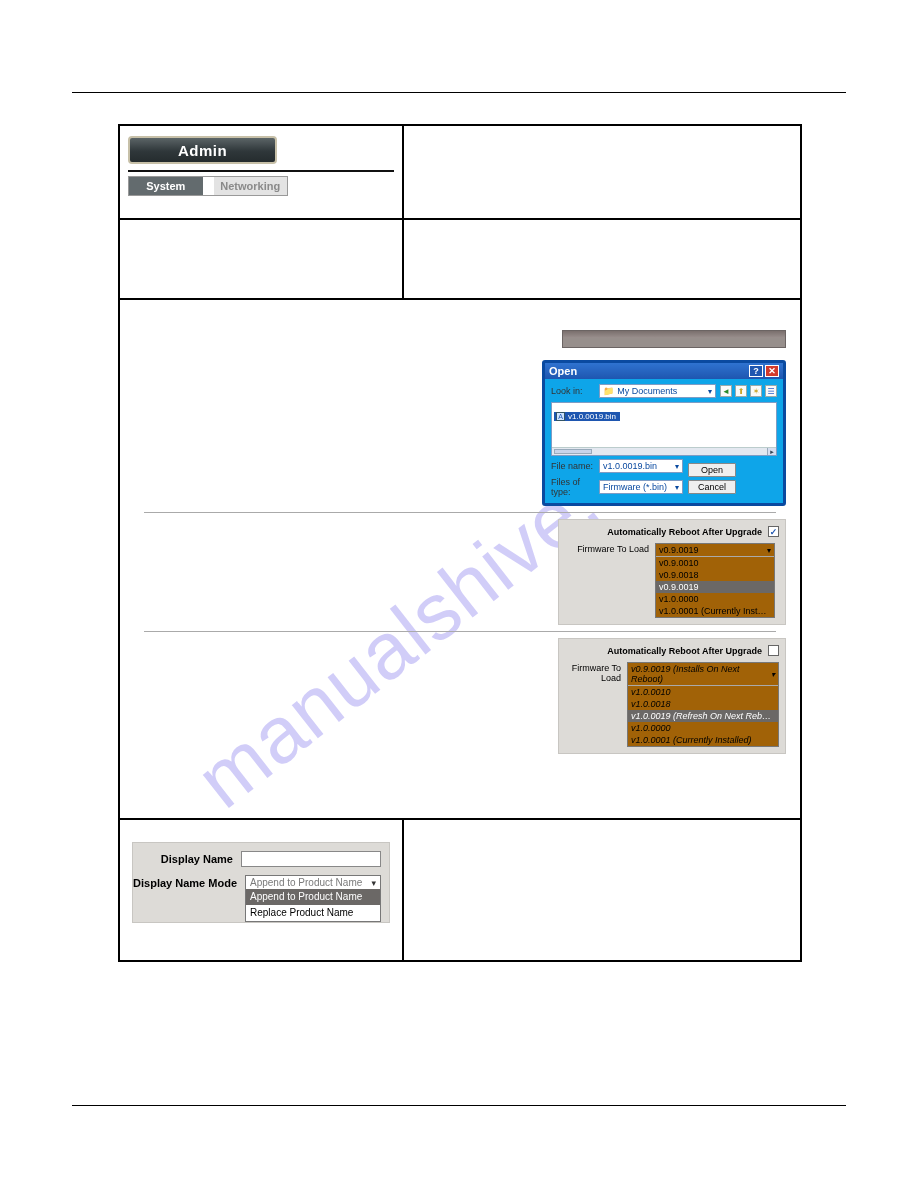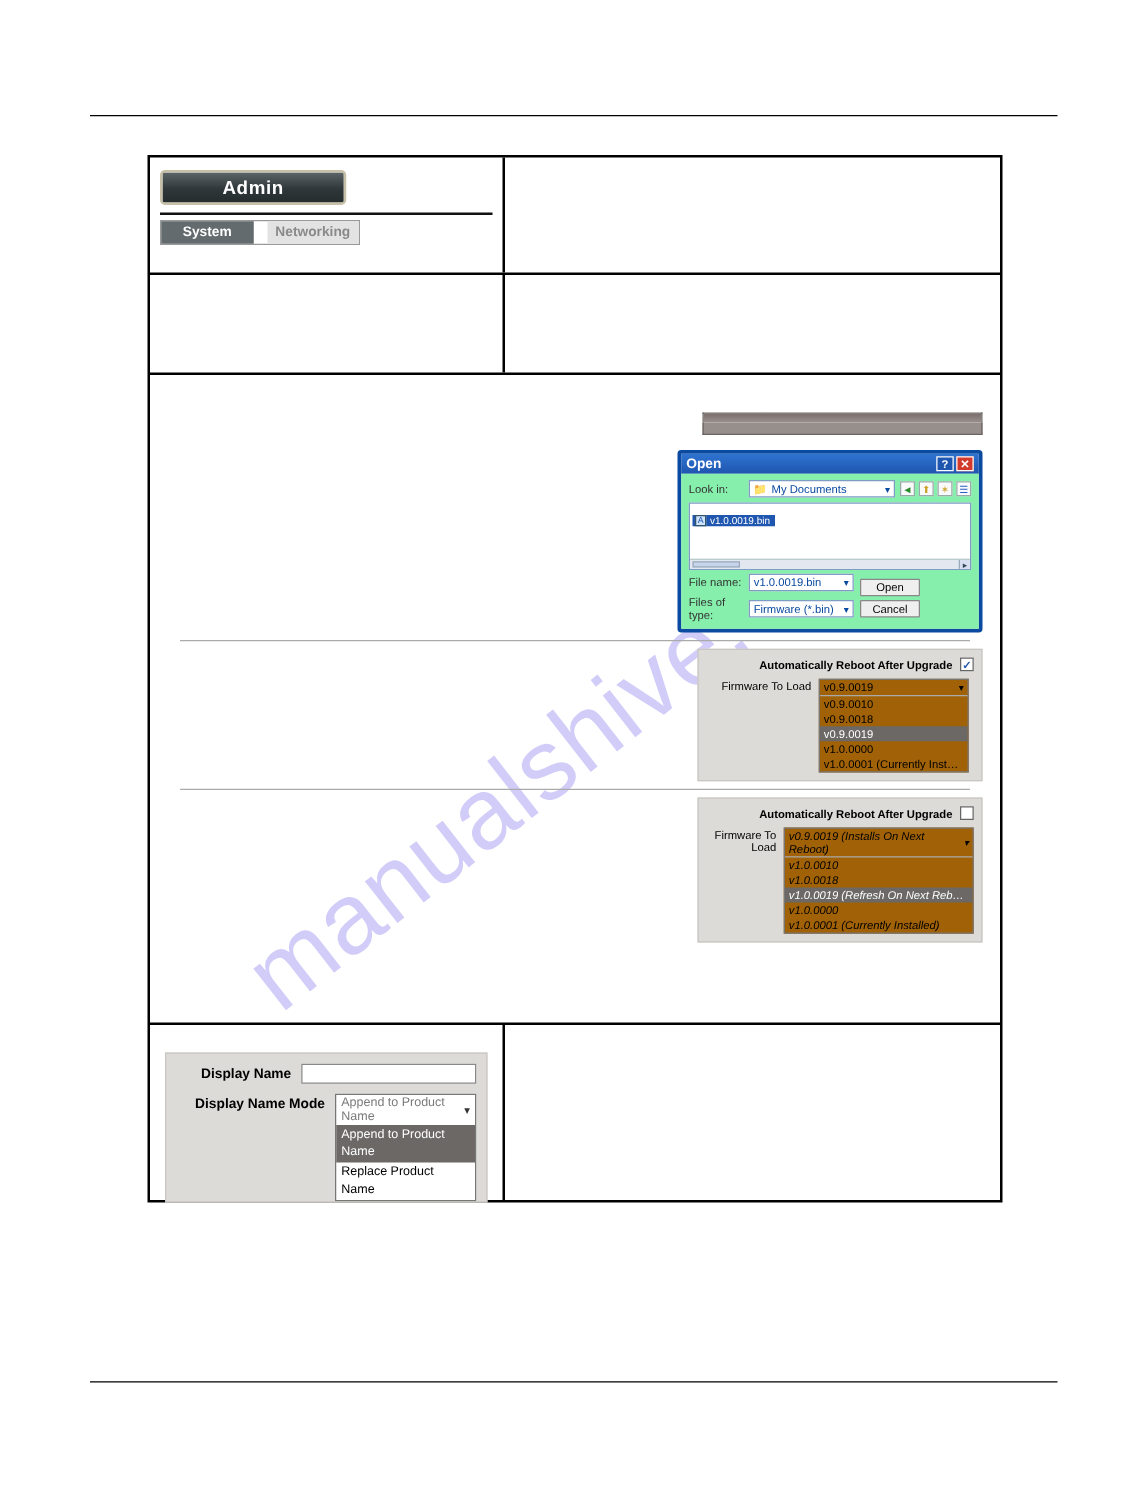--- a/index.html
+++ b/index.html
@@ -39,21 +39,21 @@
   .toolbar-bar3 { height:10px; background:#978f8c; border:1px solid #6b6463; border-top:none;}
 
   
   .opendlg { width:244px; border:3px solid #0a4aa0; border-radius:3px; background:#efeeee; margin-left:auto; }
   .opendlg .titlebar { background:linear-gradient(#2f73d0,#1e56b0); color:#fff; font-size:11px; font-weight:bold;
     display:flex; align-items:center; padding:2px 4px; }
   .titlebar .spacer { flex:1; }
   .titlebar .winbtn { width:14px; height:12px; margin-left:2px; border:1px solid #fff; font-size:9px; line-height:10px; text-align:center;
     background:#1e56b0; color:#fff; }
   .titlebar .winbtn.close { background:#d23a2c; }
-  .dlg-body { padding:5px 6px 6px; background:#86efac; }
+  .dlg-body { padding:5px 6px 6px; background:#0ea5e9; }
   .dlg-row { display:flex; align-items:center; gap:4px; font-size:9px; margin-bottom:4px; }
   .dlg-row label { width:44px; color:#333; }
   .combo { flex:1; height:14px; background:#fff; border:1px solid #7e9cc4; display:flex; align-items:center; padding:0 3px; font-size:9px; color:#0a4aa0; }
   .combo .arrow { margin-left:auto; color:#0a4aa0; font-size:8px; }
   .icons { display:flex; gap:3px; }
   .ico { width:12px; height:12px; border:1px solid #9aa; font-size:8px; display:flex; align-items:center; justify-content:center; background:#fafafa; }
   .filelist { height:54px; background:#fff; border:1px solid #7e9cc4; margin-bottom:3px; padding:2px; position:relative; }
   .filelist .sel { background:#1e56b0; color:#fff; font-size:8px; display:inline-flex; align-items:center; padding:0 4px 0 2px; gap:3px; }
   .filelist .sel .aicon { width:9px; height:9px; background:#cfe3ff; border:1px solid #356; font-size:7px; color:#1e56b0; display:inline-flex; align-items:center; justify-content:center; }
   .filelist .scrollb { position:absolute; right:0; bottom:0; left:0; height:8px; background:#e3e8f0; border-top:1px solid #bcc; }
@@ -73,21 +73,21 @@
   .fw-sel .lbl { font-size:9px; font-weight:normal; width:90px; text-align:right; padding-right:6px; padding-top:1px; }
   .selbox { width:120px; border:1px solid #777; background:#a16207; font-size:9px; }
   .selbox .cur { display:flex; align-items:center; padding:1px 3px; border-bottom:1px solid #aaa; }
   .selbox .cur .arrow { margin-left:auto; font-size:8px; }
   .selbox .opts { }
   .selbox .opt { padding:0 3px; line-height:12px; white-space:nowrap; overflow:hidden; text-overflow:ellipsis; }
   .selbox .opt.hl { background:#6b6866; color:#fff; }
   .selbox.wide { width:152px;font-style:italic; }
 
   
-  .dn-panel { margin:22px 12px; width:258px; background:#dddbd7; border:1px solid #c8c6c2; padding:8px 8px 0 23px; }
+  .dn-panel { margin:22px 12px; width:258px; background:#dddbd7; border:1px solid #c8c6c2; padding:8px 8px 0 0; }
   .dn-row { display:flex; align-items:center; margin-bottom:8px; }
   .dn-row .lab { width:112px; text-align:right; font-size:11px; font-weight:bold; padding-right:8px; }
   .dn-row input { flex:1; height:16px; border:1px solid #888; font-size:10px; padding:0 3px; background:#fff; }
   .dn-sel { flex:1; border:1px solid #777; background:#fff; font-size:10px; }
   .dn-sel .cur { display:flex; align-items:center; padding:1px 4px; color:#7a7a7a; }
   .dn-sel .cur .arrow { margin-left:auto; color:#333; font-size:9px; }
   .dn-sel .opts .opt { padding:1px 4px; line-height:14px; }
   .dn-sel .opts .opt.hl { background:#6b6866; color:#fff; }
 
   

